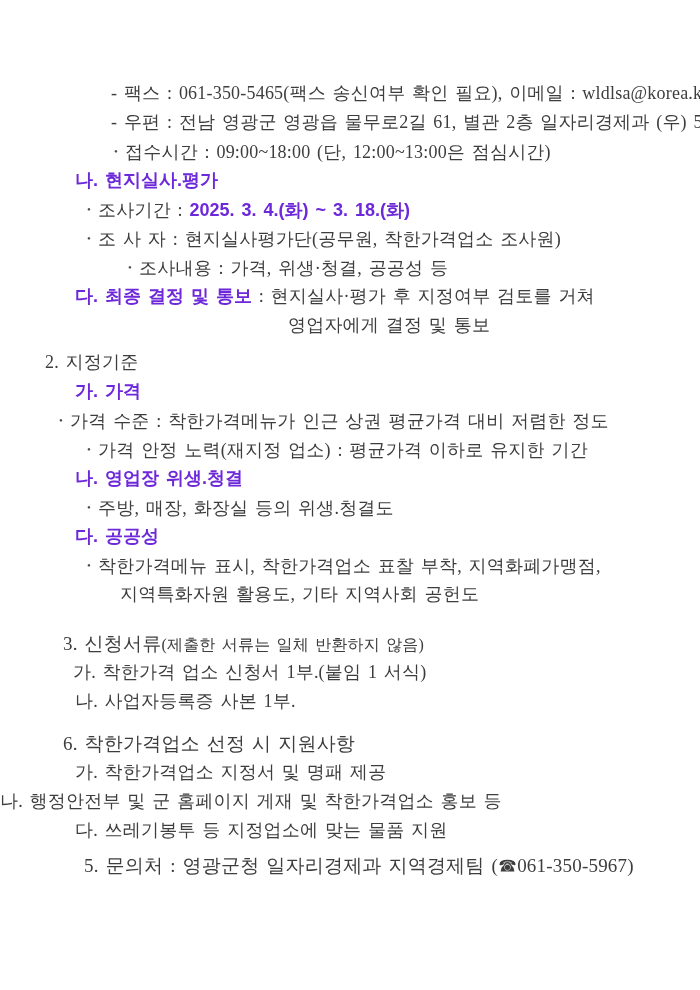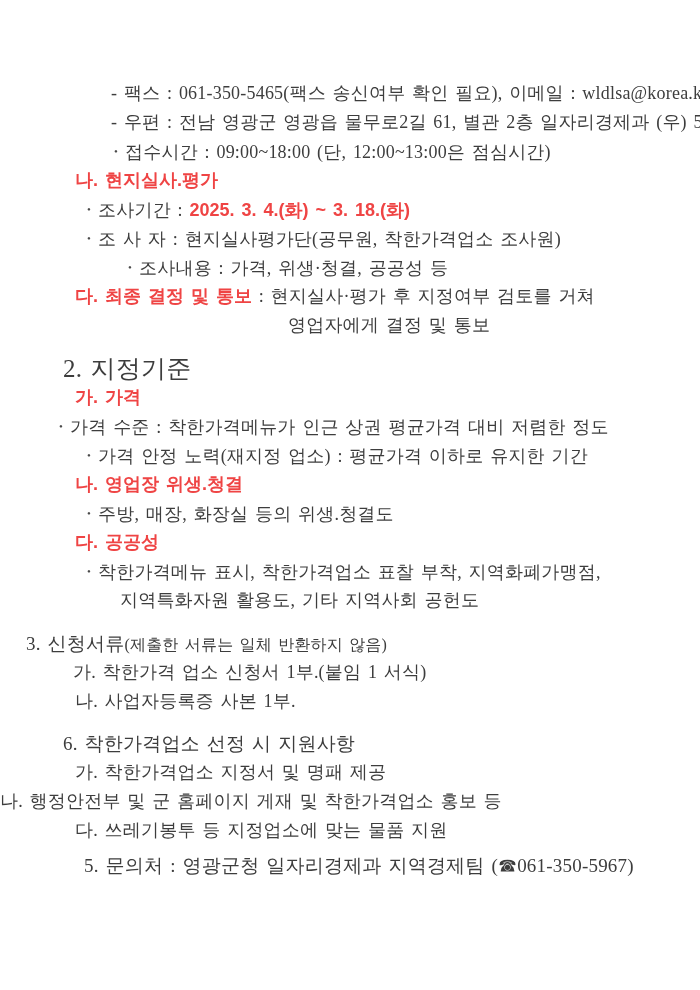--- a/index.html
+++ b/index.html
@@ -23,21 +23,21 @@
     white-space: nowrap;
     word-spacing: 2px;
     letter-spacing: 0.2px;
   }
   .line {
     height: 29px;
   }
   .b {
     font-weight: 700;
     font-family: "Liberation Sans", "DejaVu Sans", sans-serif;
-    color: #ef4444;
+    color: #6d28d9;
     letter-spacing: 0;
   }
   .sm {
     font-size: 16px;
   }
   .bu {
     font-size: 11px;
     vertical-align: 3px;
     margin-right: 7px;
     color: #4a4a4a;
@@ -50,30 +50,30 @@
   <div id="doc" style="color: rgb(61, 61, 61);">
       <div class="line" style="padding-left: 111px;"><span>- 팩스 : 061-350-5465(팩스 송신여부 확인 필요), 이메일 : wldlsa@korea.kr</span></div>
       <div class="line" style="padding-left: 111px;"><span>- 우편 : 전남 영광군 영광읍 물무로2길 61, 별관 2층 일자리경제과 (우) 57036</span></div>
       <div class="line" style="padding-left: 114px;"><span class="bu">•</span><span>접수시간 : 09:00~18:00 (단, 12:00~13:00은 점심시간)</span></div>
       <div class="line" style="padding-left: 75px;"><span class="b">나. 현지실사.평가</span></div>
       <div class="line" style="padding-left: 87px;"><span class="bu">•</span><span>조사기간 : </span><span class="b">2025. 3. 4.(화) ~ 3. 18.(화)</span></div>
       <div class="line" style="padding-left: 87px;"><span class="bu">•</span><span>조 사 자 : 현지실사평가단(공무원, 착한가격업소 조사원)</span></div>
       <div class="line" style="padding-left: 87px; margin-left: 41px;"><span class="bu">•</span><span>조사내용 : 가격, 위생·청결, 공공성 등</span></div>
       <div class="line" style="padding-left: 75px;"><span class="b">다. 최종 결정 및 통보</span><span> : 현지실사·평가 후 지정여부 검토를 거쳐</span></div>
       <div class="line" style="padding-left: 288px;"><span>영업자에게 결정 및 통보</span></div>
-      <div class="line" style="padding-left: 63px; margin-top: 14px; font-size: 25px;"><span>2. 지정기준</span></div>
+      <div class="line" style="padding-left: 45px; margin-top: 8px; font-size: 18px;"><span>2. 지정기준</span></div>
       <div class="line" style="padding-left: 75px;"><span class="b">가. 가격</span></div>
       <div class="line" style="padding-left: 59px;"><span class="bu">•</span><span>가격 수준 : 착한가격메뉴가 인근 상권 평균가격 대비 저렴한 정도</span></div>
       <div class="line" style="padding-left: 87px;"><span class="bu">•</span><span>가격 안정 노력(재지정 업소) : 평균가격 이하로 유지한 기간</span></div>
       <div class="line" style="padding-left: 75px;"><span class="b">나. 영업장 위생.청결</span></div>
       <div class="line" style="padding-left: 87px;"><span class="bu">•</span><span>주방, 매장, 화장실 등의 위생.청결도</span></div>
       <div class="line" style="padding-left: 75px;"><span class="b">다. 공공성</span></div>
       <div class="line" style="padding-left: 87px;"><span class="bu">•</span><span>착한가격메뉴 표시, 착한가격업소 표찰 부착, 지역화폐가맹점,</span></div>
       <div class="line" style="padding-left: 120px;"><span>지역특화자원 활용도, 기타 지역사회 공헌도</span></div>
-      <div class="line" style="padding-left: 26px; margin-top: 14px; font-size: 19px;"><span>3. 신청서류</span><span class="sm">(제출한 서류는 일체 반환하지 않음)</span></div>
+      <div class="line" style="padding-left: 63px; margin-top: 20px; font-size: 19px;"><span>3. 신청서류</span><span class="sm">(제출한 서류는 일체 반환하지 않음)</span></div>
       <div class="line" style="padding-left: 73px;"><span>가. 착한가격 업소 신청서 1부.(붙임 1 서식)</span></div>
       <div class="line" style="padding-left: 75px;"><span>나. 사업자등록증 사본 1부.</span></div>
       <div class="line" style="padding-left: 63px; margin-top: 13px; font-size: 19px;"><span>6. 착한가격업소 선정 시 지원사항</span></div>
       <div class="line" style="padding-left: 75px;"><span>가. 착한가격업소 지정서 및 명패 제공</span></div>
       <div class="line" style=""><span>나. 행정안전부 및 군 홈페이지 게재 및 착한가격업소 홍보 등</span></div>
       <div class="line" style="padding-left: 75px;"><span>다. 쓰레기봉투 등 지정업소에 맞는 물품 지원</span></div>
       <div class="line" style="padding-left: 84px; margin-top: 6px; font-size: 19px;"><span>5. 문의처 : 영광군청 일자리경제과 지역경제팀 (</span><span>☎</span><span>061-350-5967)</span></div>
     </div>
 </div>
 

